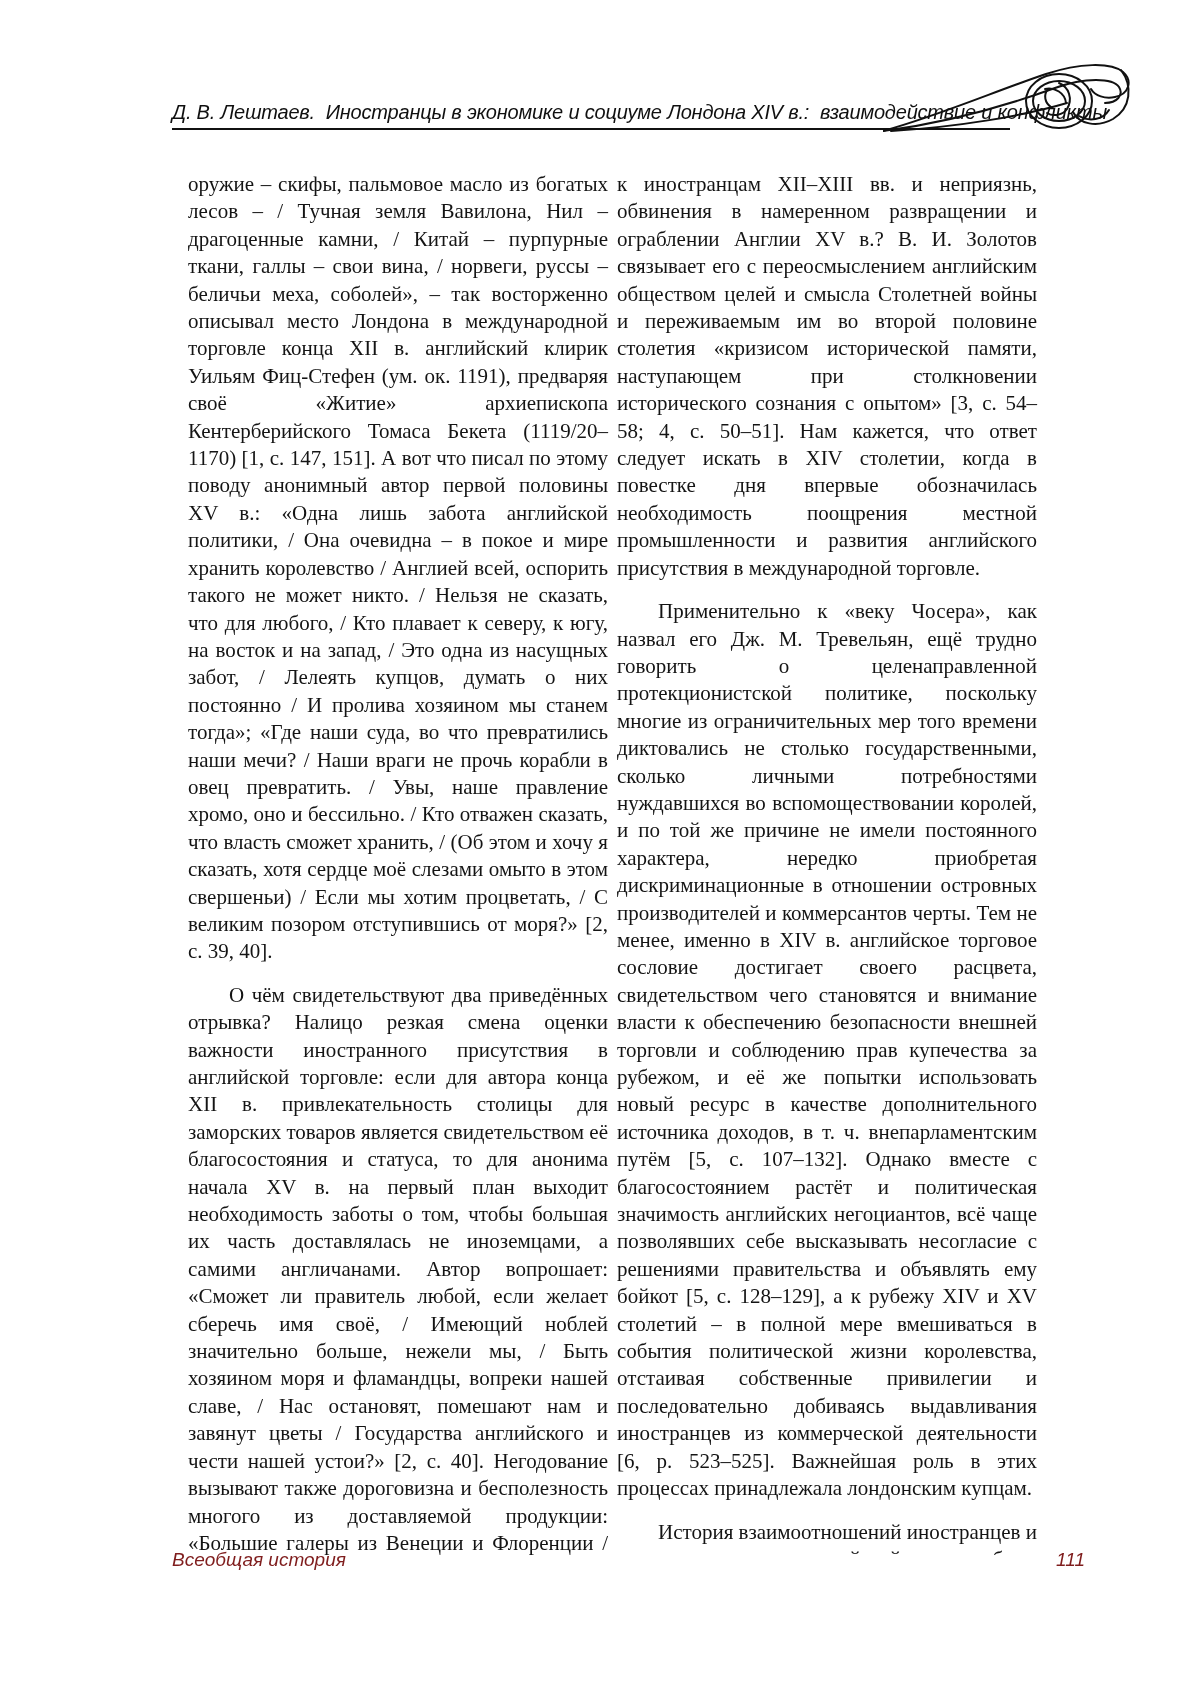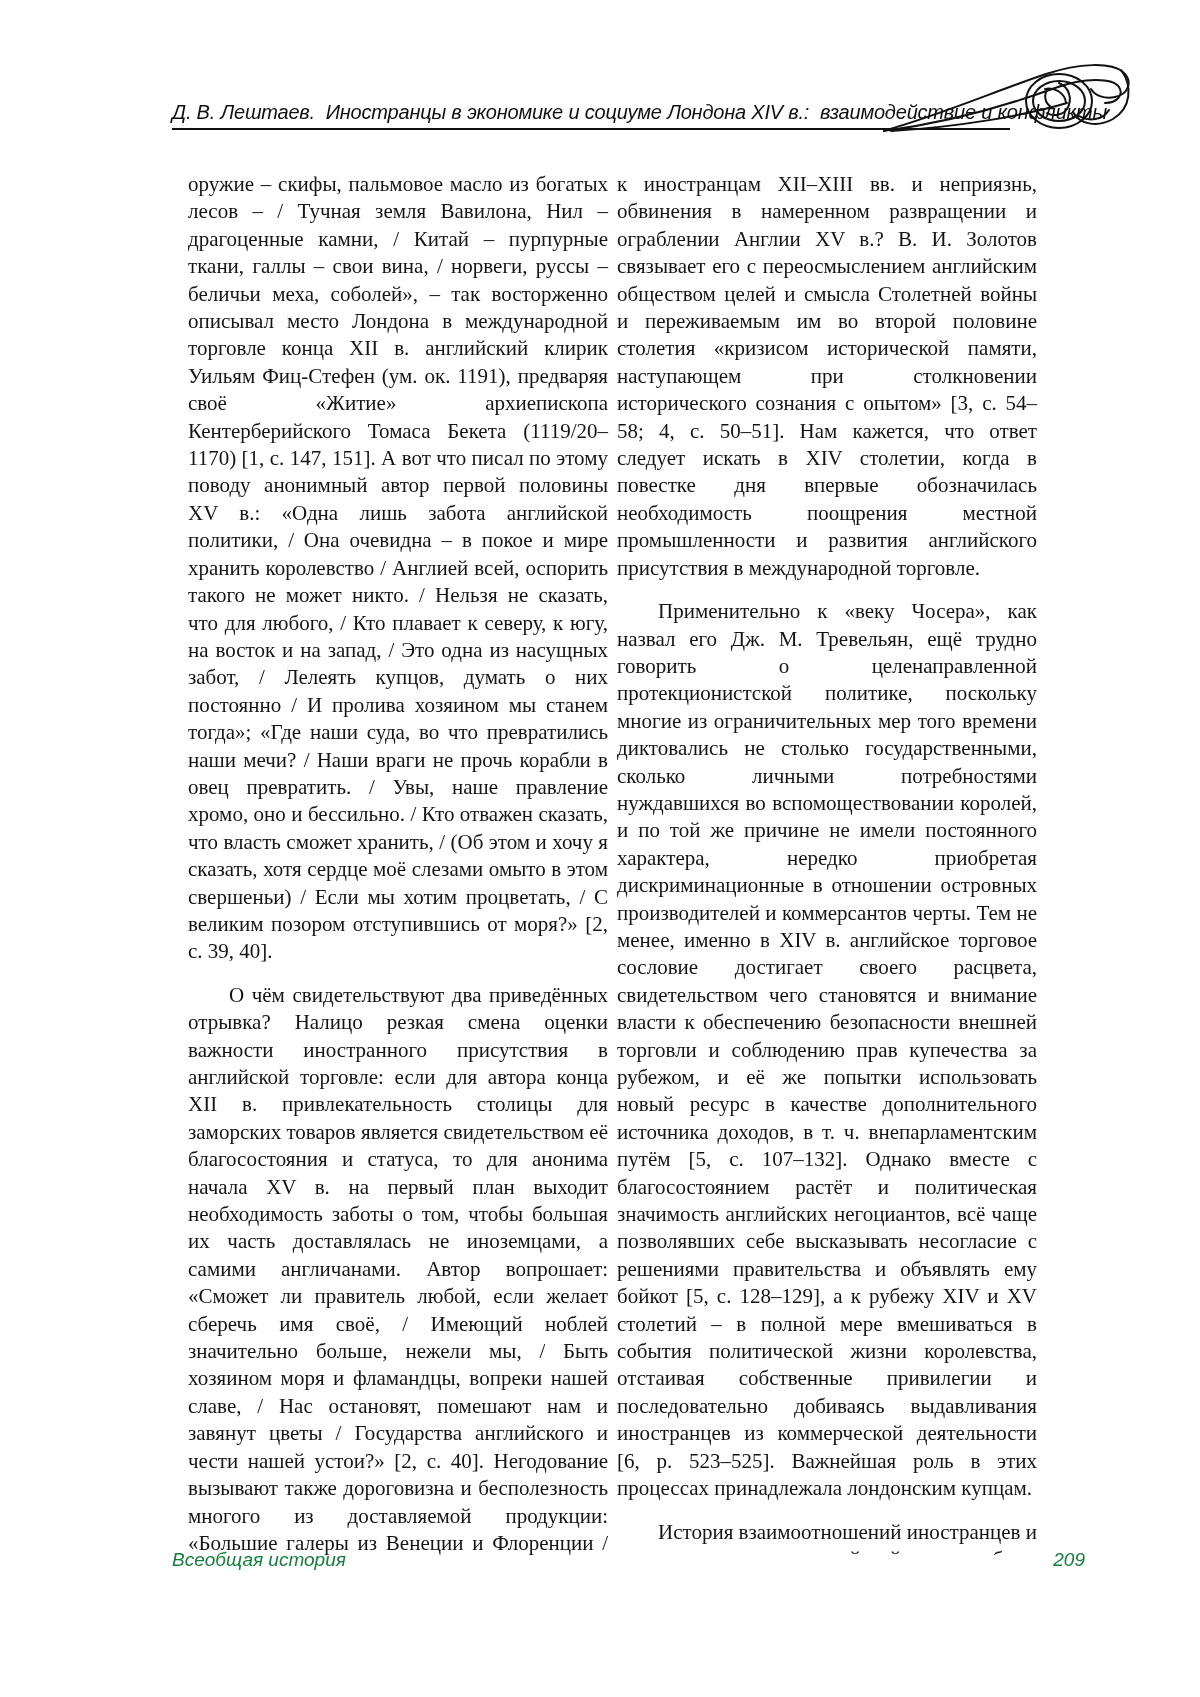--- a/index.html
+++ b/index.html
@@ -37,21 +37,21 @@
   .col-left{left:172px;}
   .col-right{left:601px;}
   .col p{margin:16px;padding:0;}
   .col p.indent{text-indent:41px;}
   .footer{
     position:absolute;left:172px;top:1549px;width:913px;
     display:flex;justify-content:space-between;align-items:baseline;
     font-family:"Liberation Sans", sans-serif;
     font-style:italic;
     font-size:19px;line-height:22px;
-    color:#15803d;
+    color:#7f1d1d;
   }
 </style>
 </head>
 <body>
 
 <div class="page">
 
   <div class="running-header">Д. В. Лештаев.&nbsp; Иностранцы в экономике и социуме Лондона XIV в.:&nbsp; взаимодействие и конфликты</div>
 
   <div class="header-rule"></div>
@@ -78,16 +78,16 @@
   </div>
 
   <div class="col col-right">
     <p>к иностранцам XII–XIII вв. и неприязнь, обвинения в намеренном развращении и ограблении Англии XV в.? В. И. Золотов связывает его с переосмыслением английским обществом целей и смысла Столетней войны и переживаемым им во второй половине столетия «кризисом исторической памяти, наступающем при столкновении исторического сознания с опытом» [3, с. 54–58; 4, с. 50–51]. Нам кажется, что ответ следует искать в XIV столетии, когда в повестке дня впервые обозначилась необходимость поощрения местной промышленности и развития английского присутствия в международной торговле.</p>
     <p class="indent">Применительно к «веку Чосера», как назвал его Дж. М. Тревельян, ещё трудно говорить о целенаправленной протекционистской политике, поскольку многие из ограничительных мер того времени диктовались не столько государственными, сколько личными потребностями нуждавшихся во вспомоществовании королей, и по той же причине не имели постоянного характера, нередко приобретая дискриминационные в отношении островных производителей и коммерсантов черты. Тем не менее, именно в XIV в. английское торговое сословие достигает своего расцвета, свидетельством чего становятся и внимание власти к обеспечению безопасности внешней торговли и соблюдению прав купечества за рубежом, и её же попытки использовать новый ресурс в качестве дополнительного источника доходов, в т. ч. внепарламентским путём [5, с. 107–132]. Однако вместе с благосостоянием растёт и политическая значимость английских негоциантов, всё чаще позволявших себе высказывать несогласие с решениями правительства и объявлять ему бойкот [5, с. 128–129], а к рубежу XIV и XV столетий – в полной мере вмешиваться в события политической жизни королевства, отстаивая собственные привилегии и последовательно добиваясь выдавливания иностранцев из коммерческой деятельности [6, p. 523–525]. Важнейшая роль в этих процессах принадлежала лондонским купцам.</p>
     <p class="indent">История взаимоотношений иностранцев и «торгового класса» английской столицы была долгой и насыщенной. Удачное географическое положение, превратившее город в «естественный центр национальной торговли» [7, с. 45, 51], и его статус способствовали довольно раннему появлению иноземцев в Лондоне. Тем не менее общая ориентированность донормандской Англии на приоритетное взаимодействие со скандинавским регионом приводила к тому, что и первые появившиеся здесь иностранные торговцы были преимущественно выходцами из северной и северо-западной Европы. Среди них особое место занимали датские и норвежские купцы, обладавшие исключительным правом проживания в Лондоне в течение года, немецкие, плотно обосновавшиеся здесь уже к концу</p>
   </div>
 
   <div class="footer">
     <span>Всеобщая история</span>
-    <span>209</span>
+    <span>111</span>
   </div>
 
 </div>
 
 </body></html>

